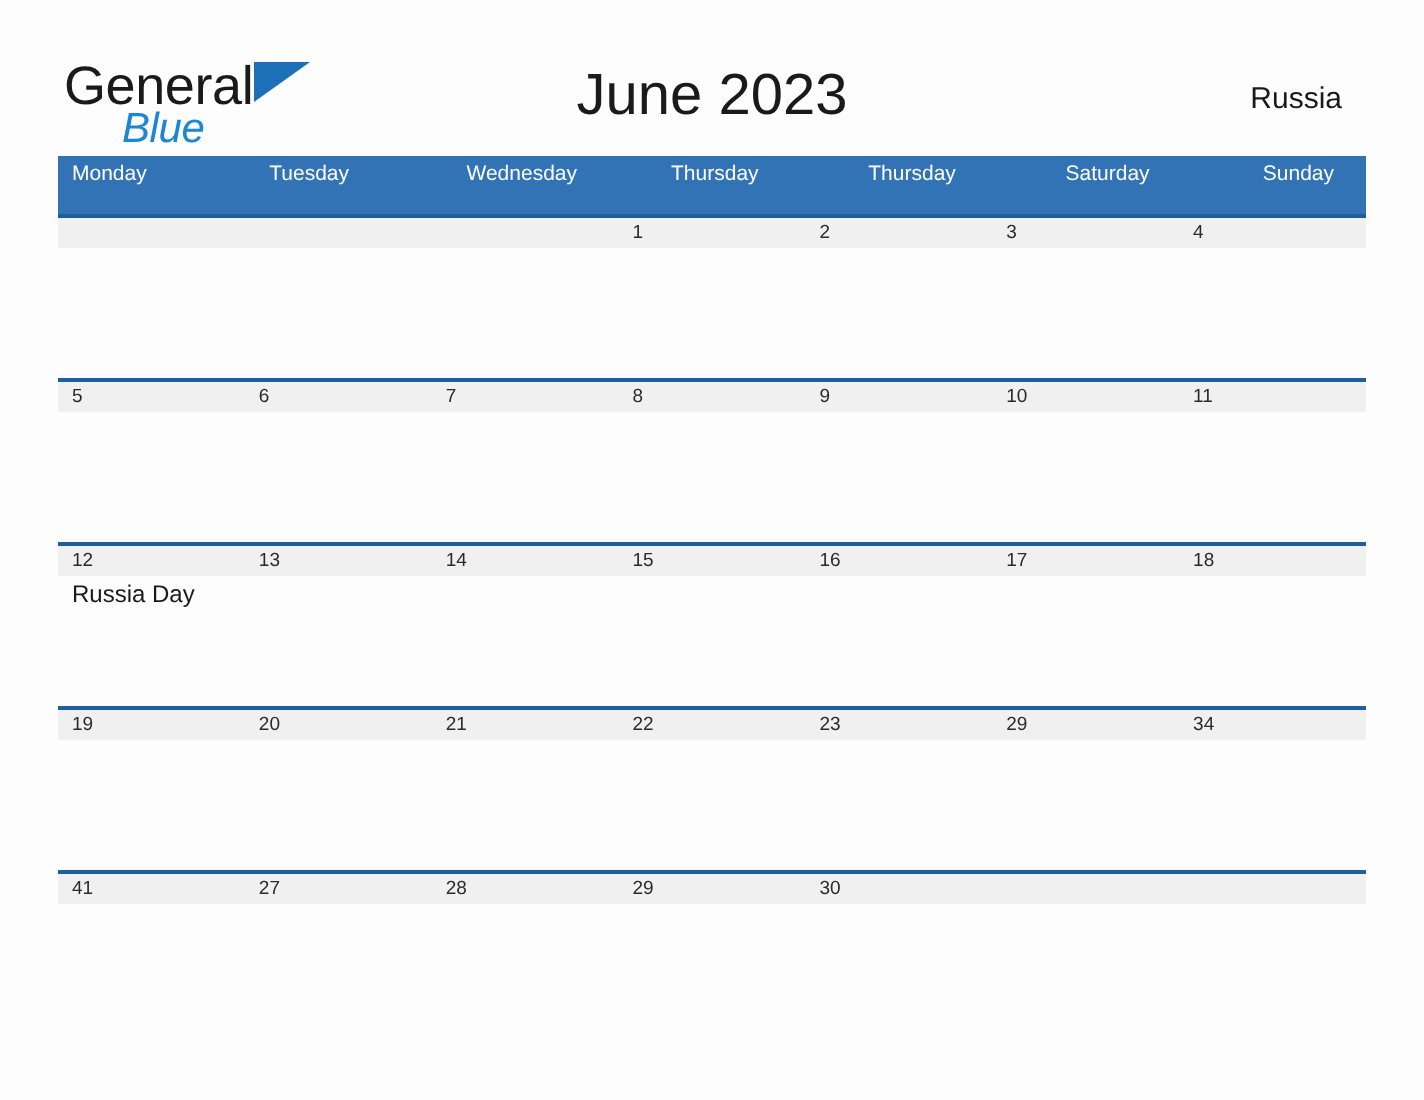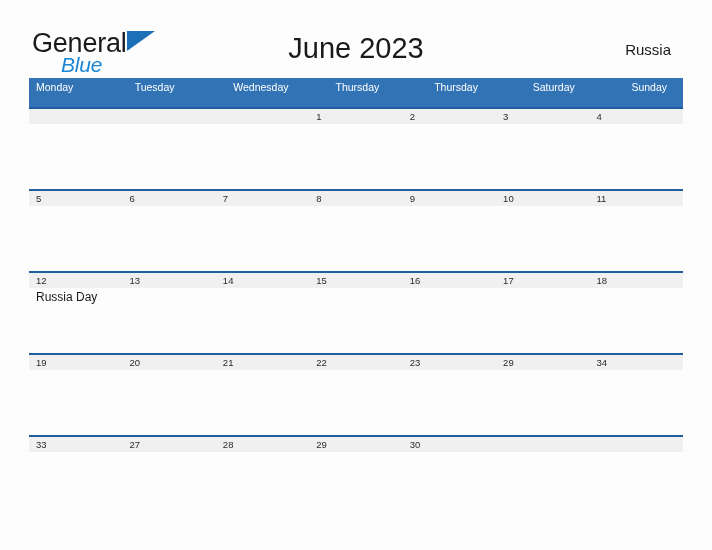--- a/index.html
+++ b/index.html
@@ -241,21 +241,21 @@
         <div class="daycell"></div>
         <div class="daycell"></div>
         <div class="daycell"></div>
         <div class="daycell"></div>
         <div class="daycell"></div>
       </div>
     </div>
 
     <div class="week">
       <div class="week-band">
-        <div class="daynum">33</div>
+        <div class="daynum">41</div>
         <div class="daynum">27</div>
         <div class="daynum">28</div>
         <div class="daynum">29</div>
         <div class="daynum">30</div>
         <div class="daynum"></div>
         <div class="daynum"></div>
       </div>
       <div class="week-body">
         <div class="daycell"></div>
         <div class="daycell"></div>

